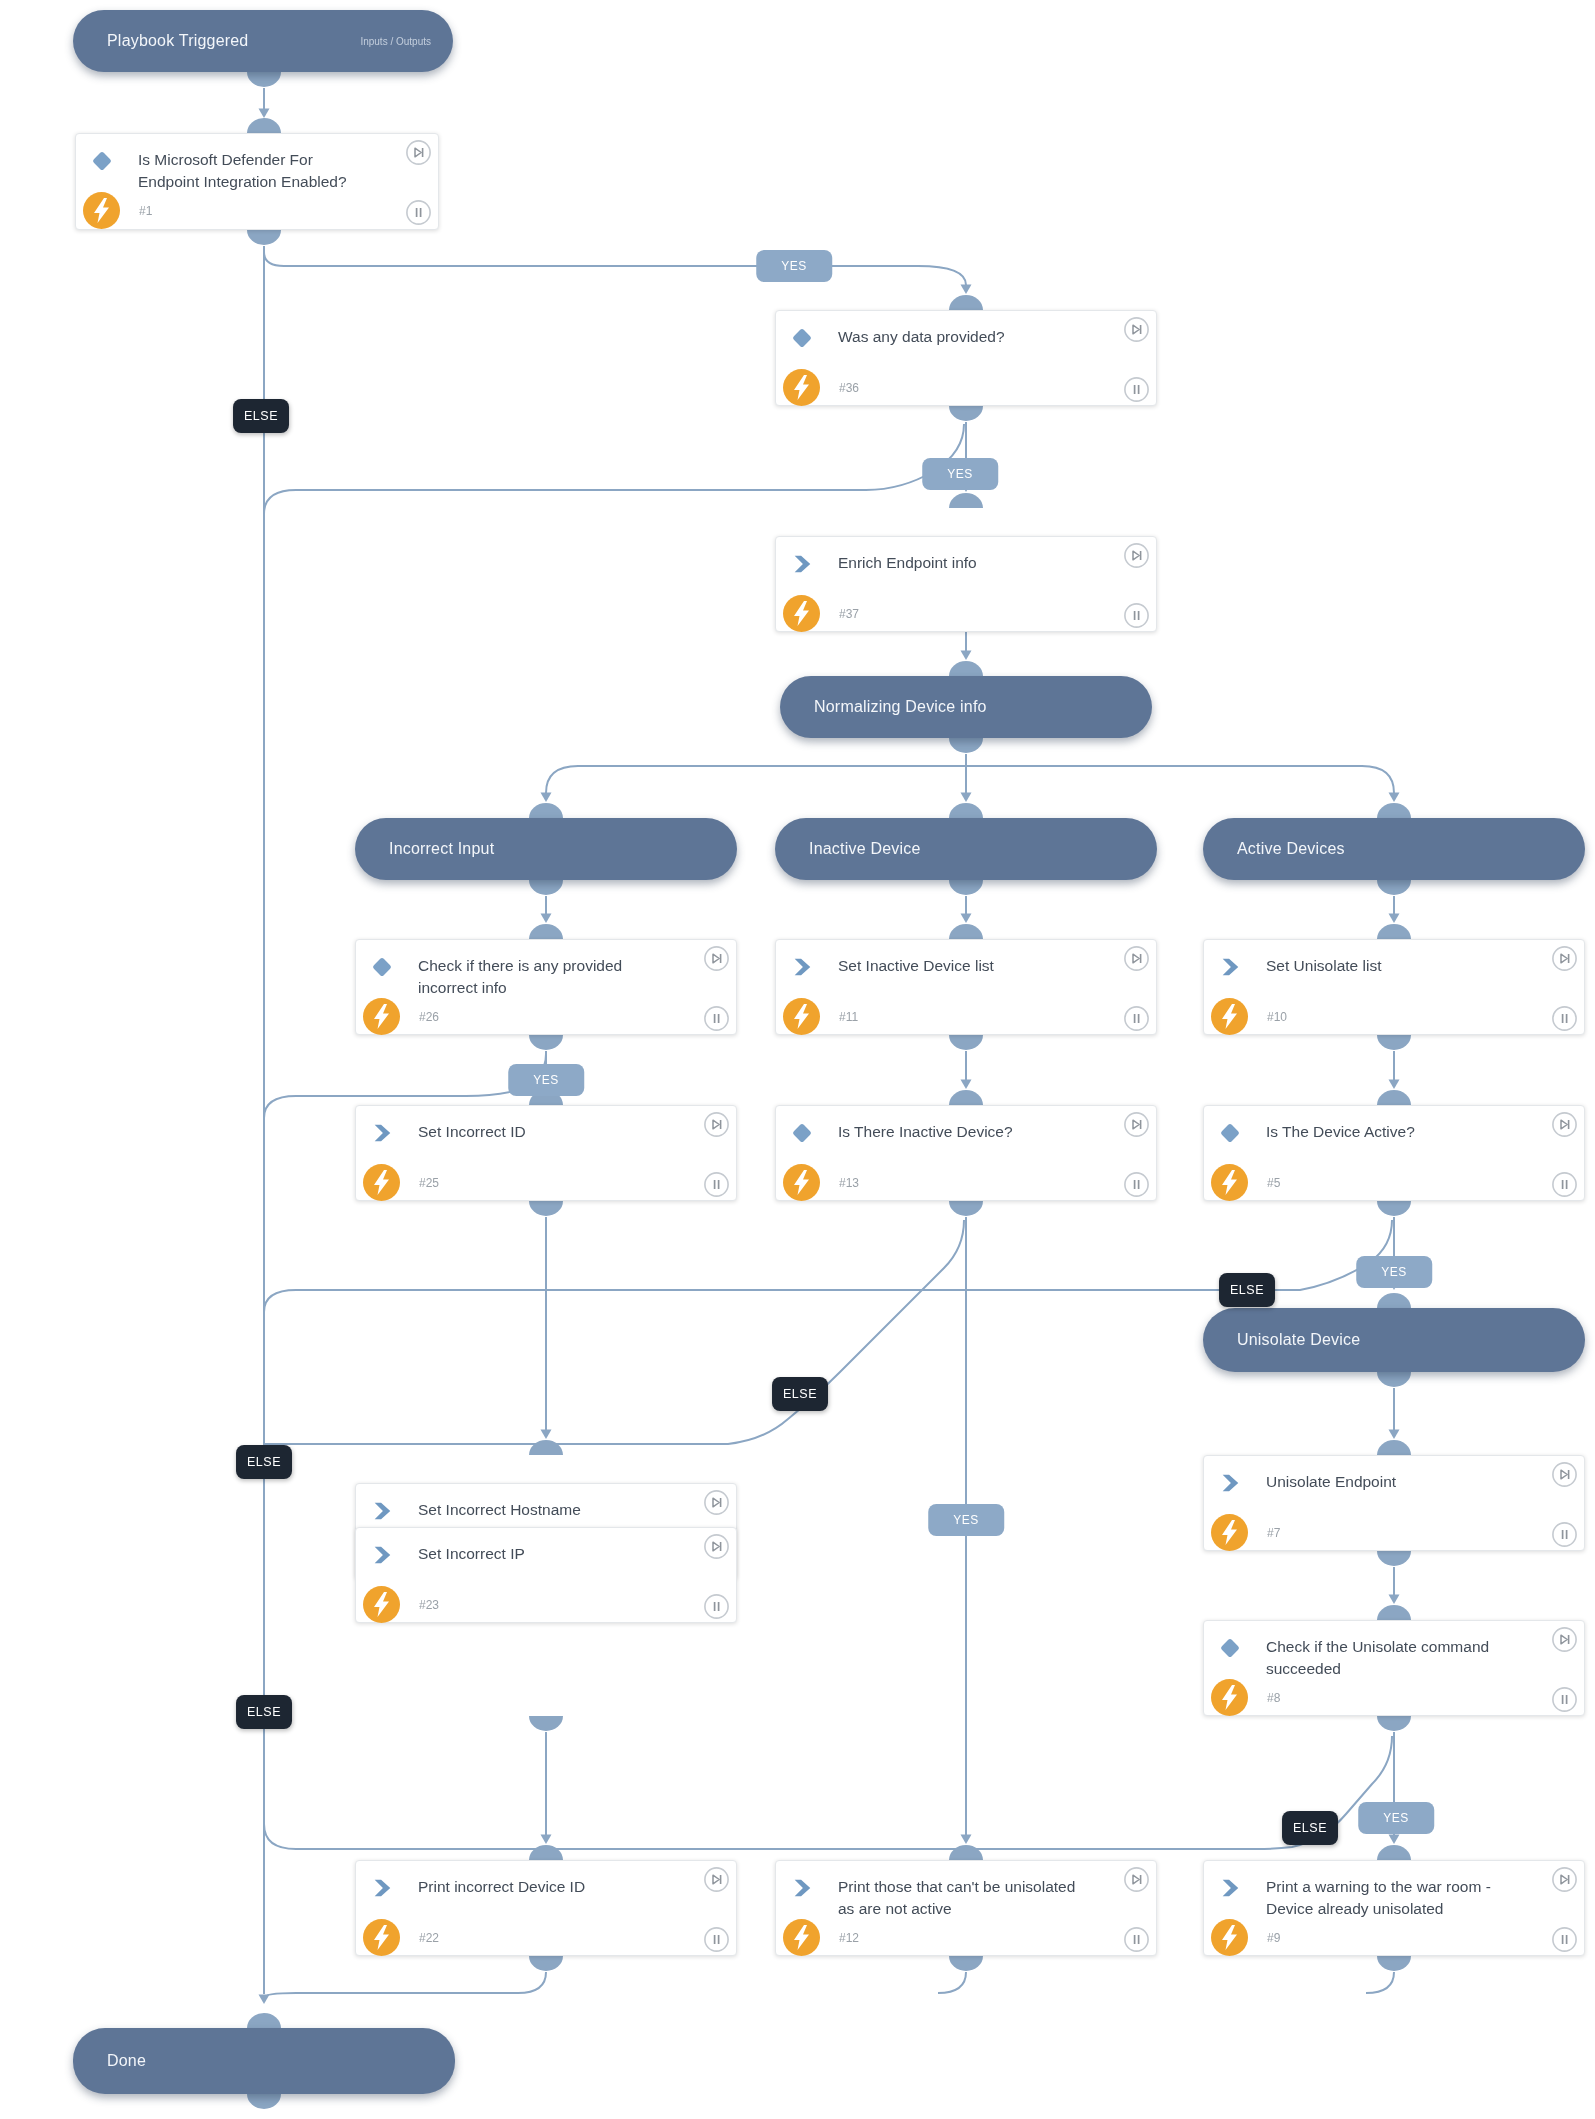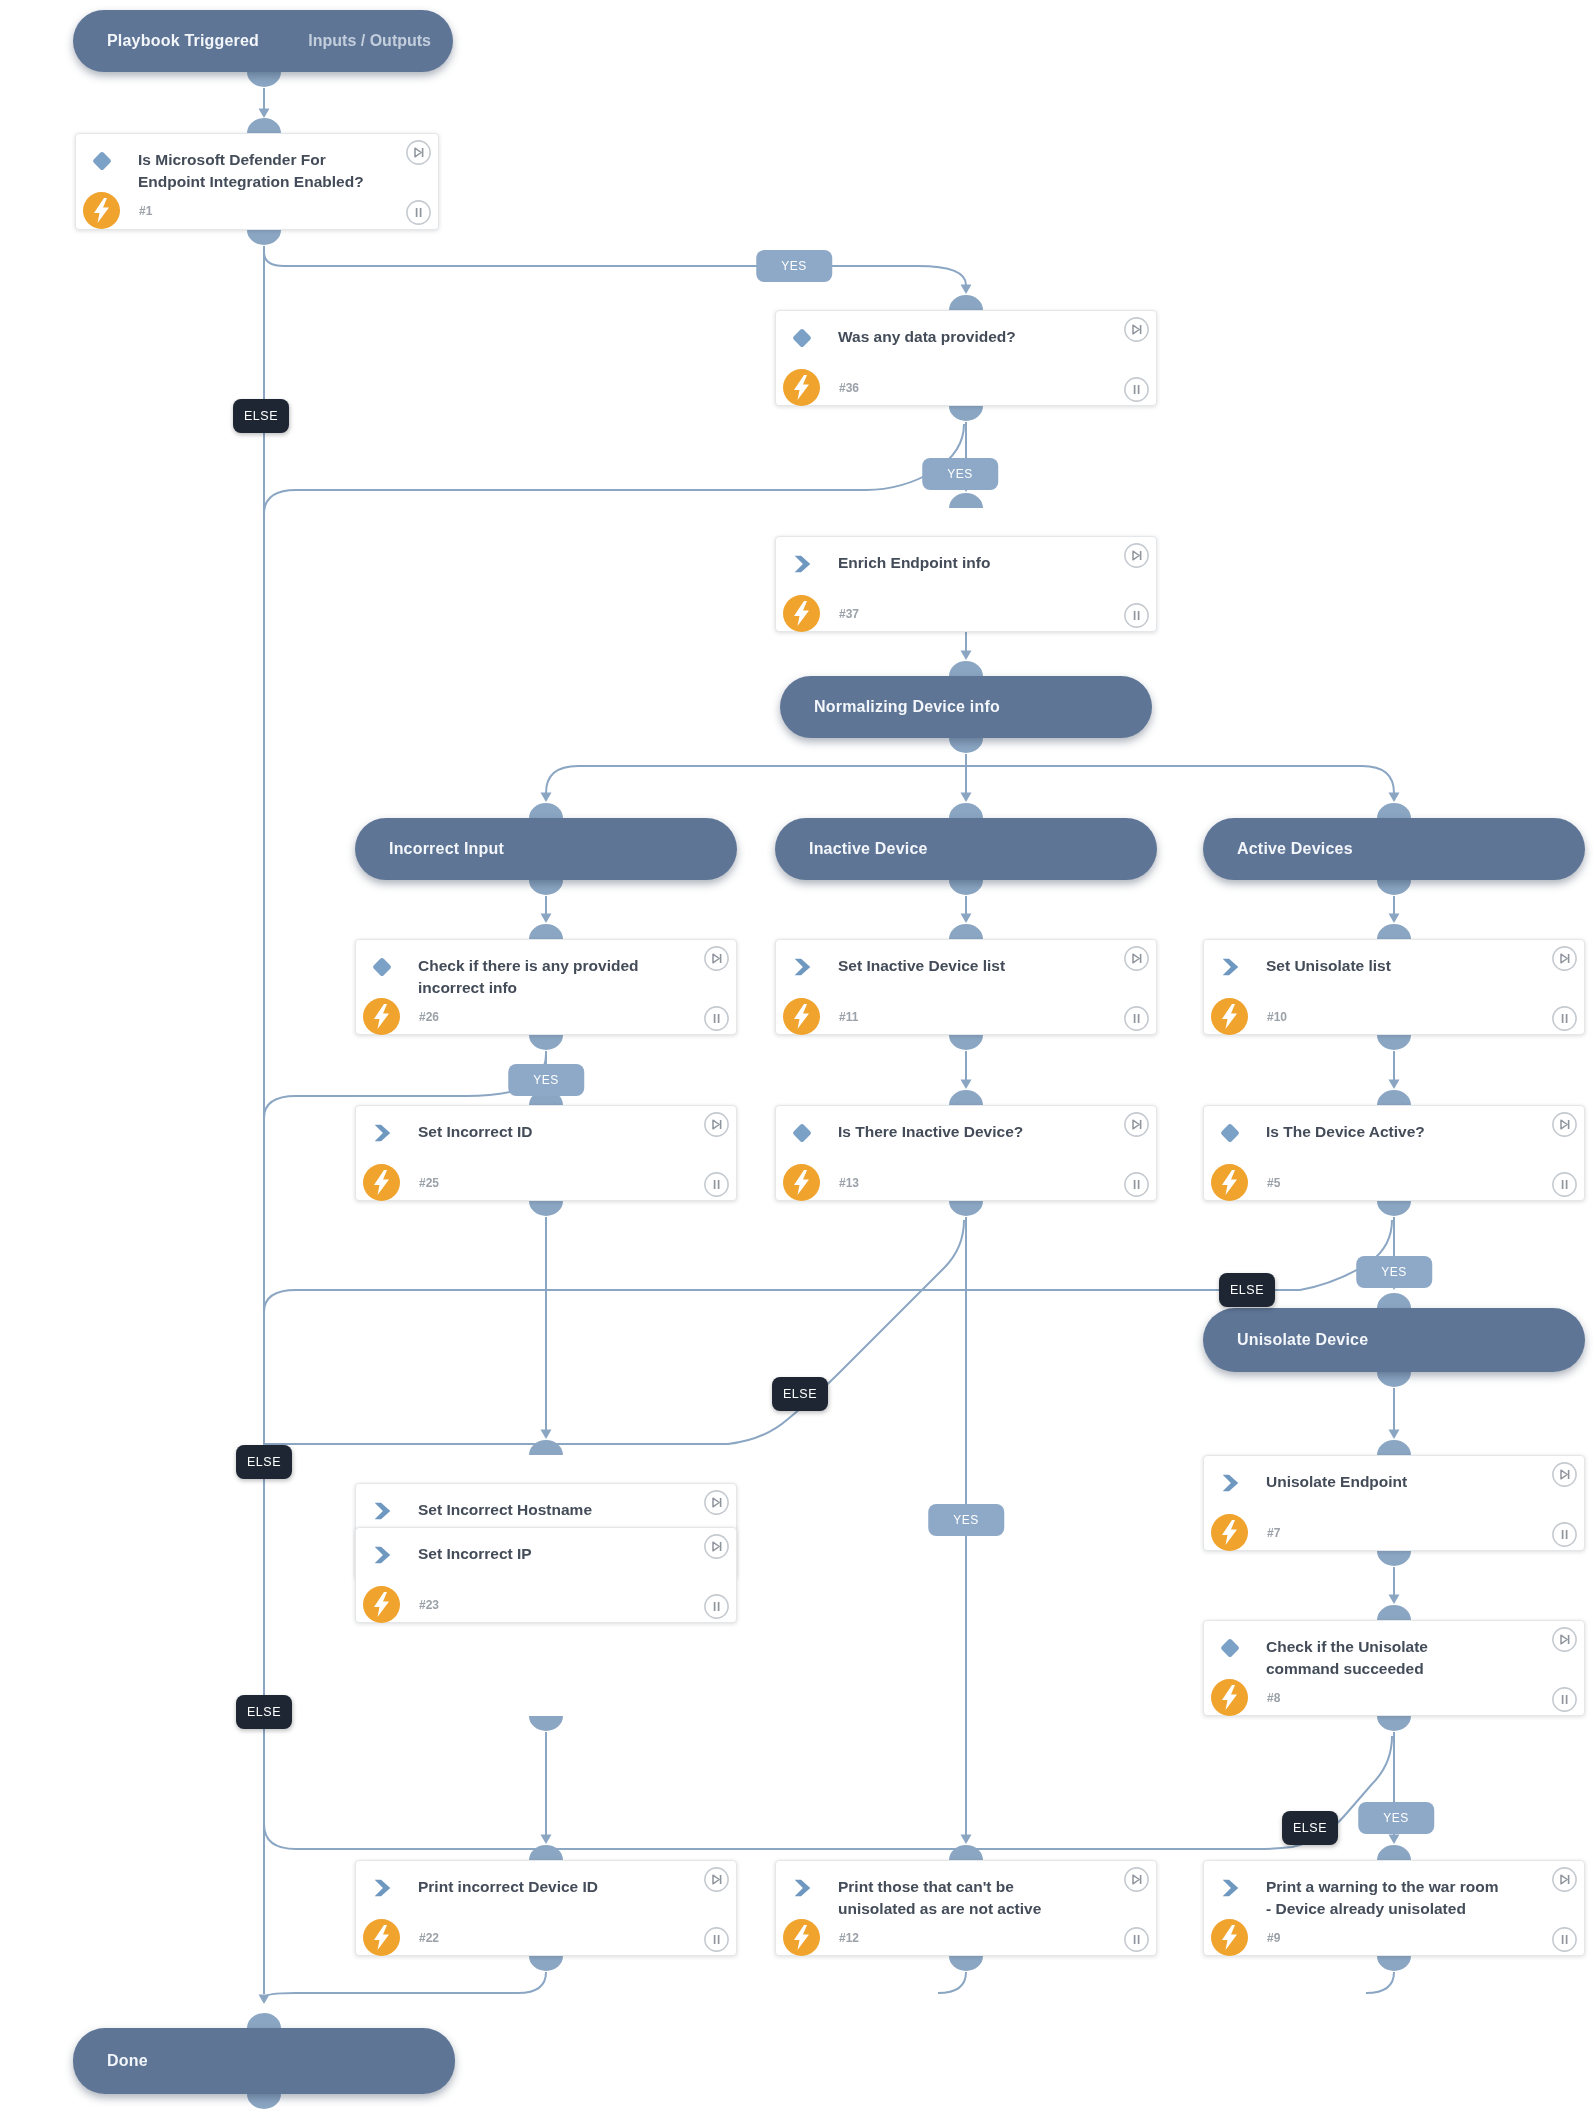--- a/index.html
+++ b/index.html
@@ -1,23 +1,23 @@
 <!DOCTYPE html>
 <html><head>
 <meta charset="utf-8">
 <style>
   html,body{margin:0;padding:0;background:#fff;}
   .canvas{position:relative;width:1595px;height:2119px;background:#ffffff;overflow:hidden;
           font-family:"Liberation Sans", sans-serif;}
   svg.wires{position:absolute;left:0;top:0;z-index:1;}
-  .node{position:absolute;box-sizing:border-box;z-index:2;font-weight:bold;}
+  .node{position:absolute;box-sizing:border-box;z-index:2;}
   .pill{background:#5e7596;border-radius:32px;box-shadow:0 4px 9px rgba(40,55,80,.38);
         display:flex;align-items:center;color:#f3f6fa;}
   .pill .pill-title{margin-left:34px;font-size:16px;letter-spacing:.2px;}
-  .pill .pill-link{position:absolute;right:22px;font-size:16px;color:#c3cedd;cursor:pointer;}
+  .pill .pill-link{position:absolute;right:22px;font-size:10px;color:#c3cedd;cursor:pointer;}
   .card{background:#ffffff;border:1px solid #e4e7ea;border-radius:4px;
         box-shadow:0 1px 4px rgba(0,0,0,.14);}
   .card .ticon{position:absolute;left:15px;top:16px;width:22px;height:22px;}
   .card .title{position:absolute;left:62px;top:15px;max-width:238px;
                font-size:15.5px;line-height:22px;color:#434c58;}
   .card .bolt{position:absolute;left:7px;top:58px;width:37px;height:37px;}
   .card .num{position:absolute;left:63px;top:70px;font-size:12px;color:#9aa1a8;}
   .card .cbtn{position:absolute;right:7px;width:25px;height:25px;}
   .card .cbtn.skip{top:6px;}
   .card .cbtn.pause{top:66px;}

